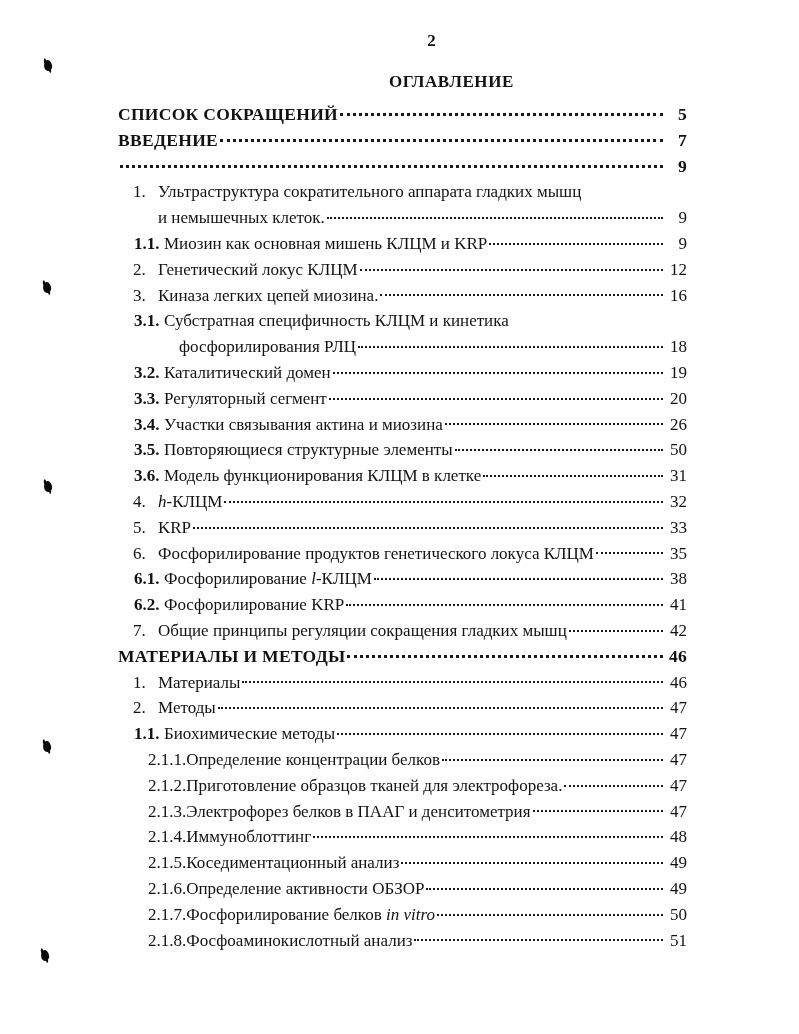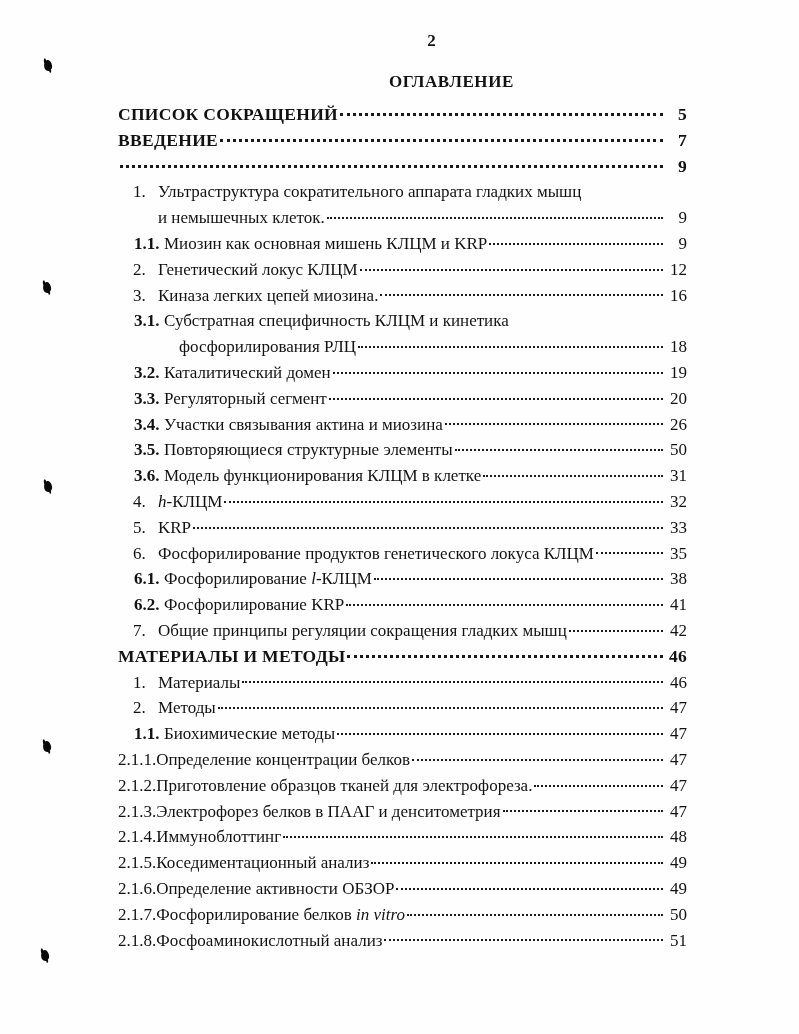--- a/index.html
+++ b/index.html
@@ -62,21 +62,21 @@
   .pg {
     flex: 0 0 auto;
     min-width: 22px;
     text-align: right;
   }
   
   .heading { font-weight: 700; font-size: 17.5px; letter-spacing: 0.3px; }
   .heading .dots { border-bottom-width: 3px; }
   .l1 .num { margin-left: 15px; width: 25px; }
   .l2 .num { margin-left: 16px; width: 30px; font-weight: bold; }
-  .l3 .num { }
+  .l3 .num { margin-left: 30px; }
   .cont1 .label { margin-left: 40px; }
   .cont2 .label { margin-left: 61px; }
   
   .mark {
     position: absolute;
     width: 8px;
     height: 11px;
     background: #0a0a0a;
     border-radius: 55% 45% 50% 50% / 60% 55% 45% 40%;
     transform: rotate(-12deg);

